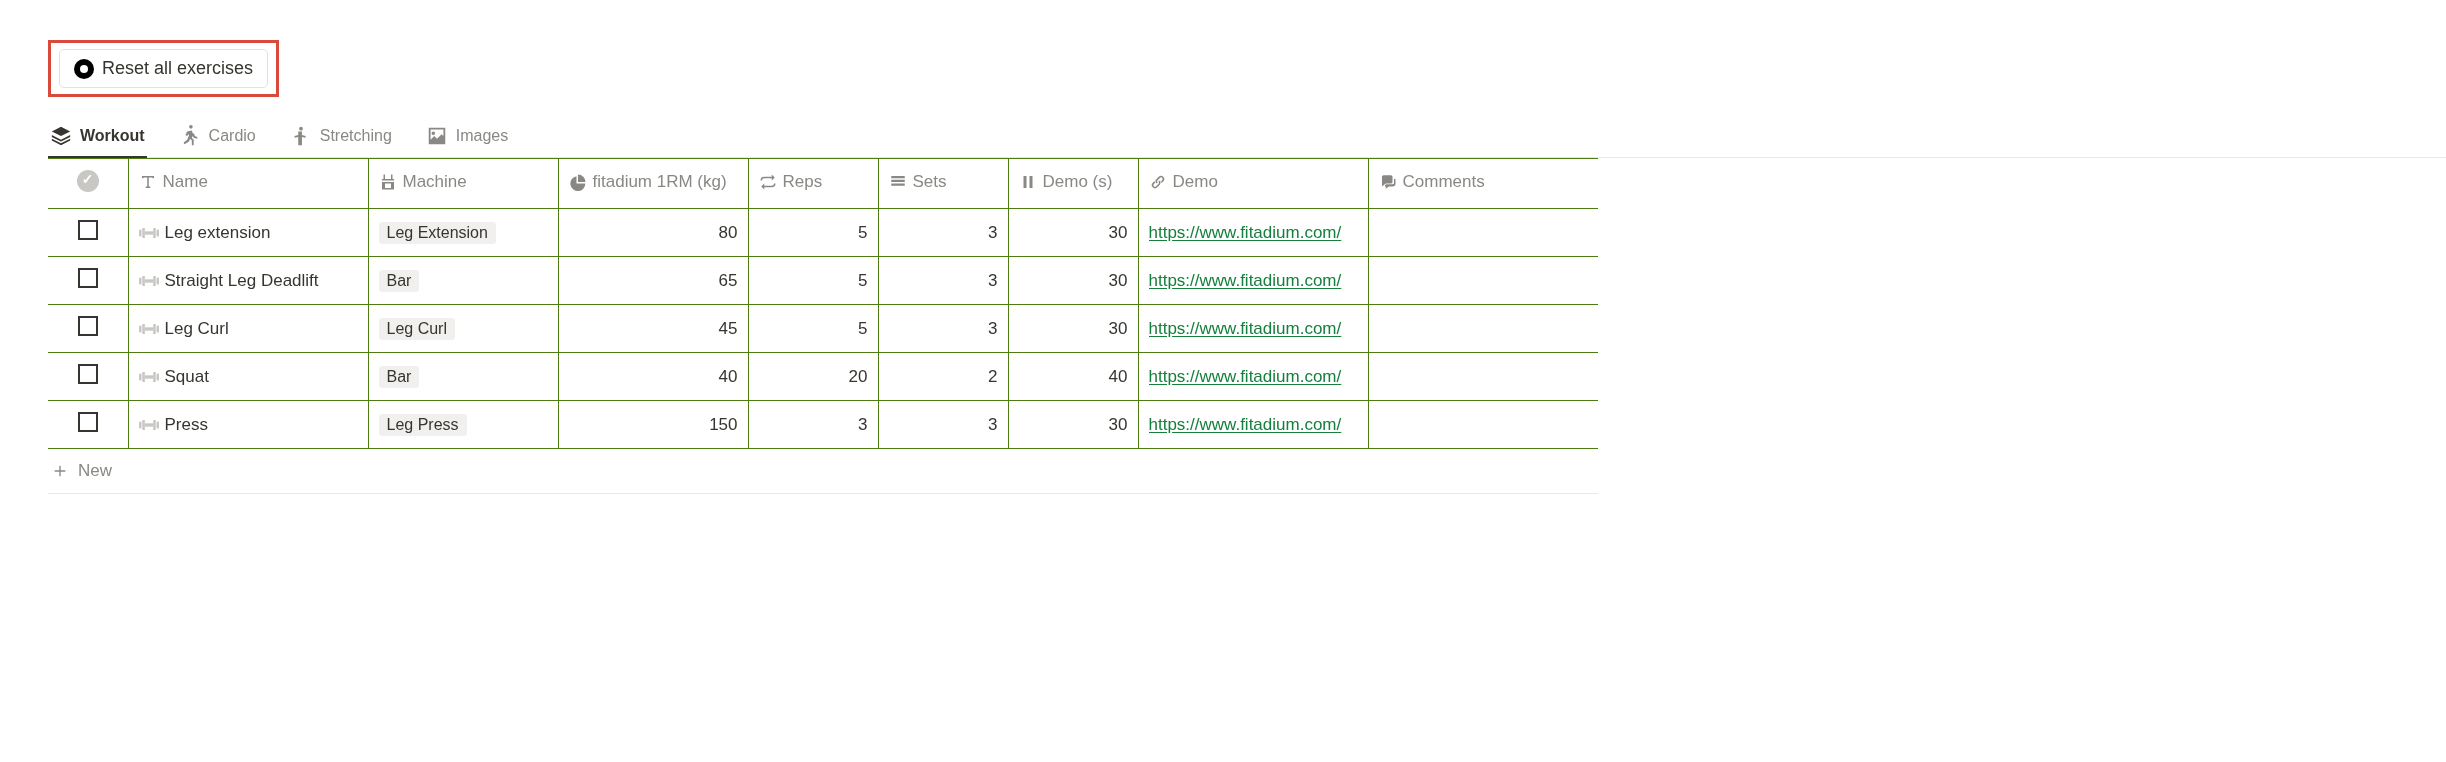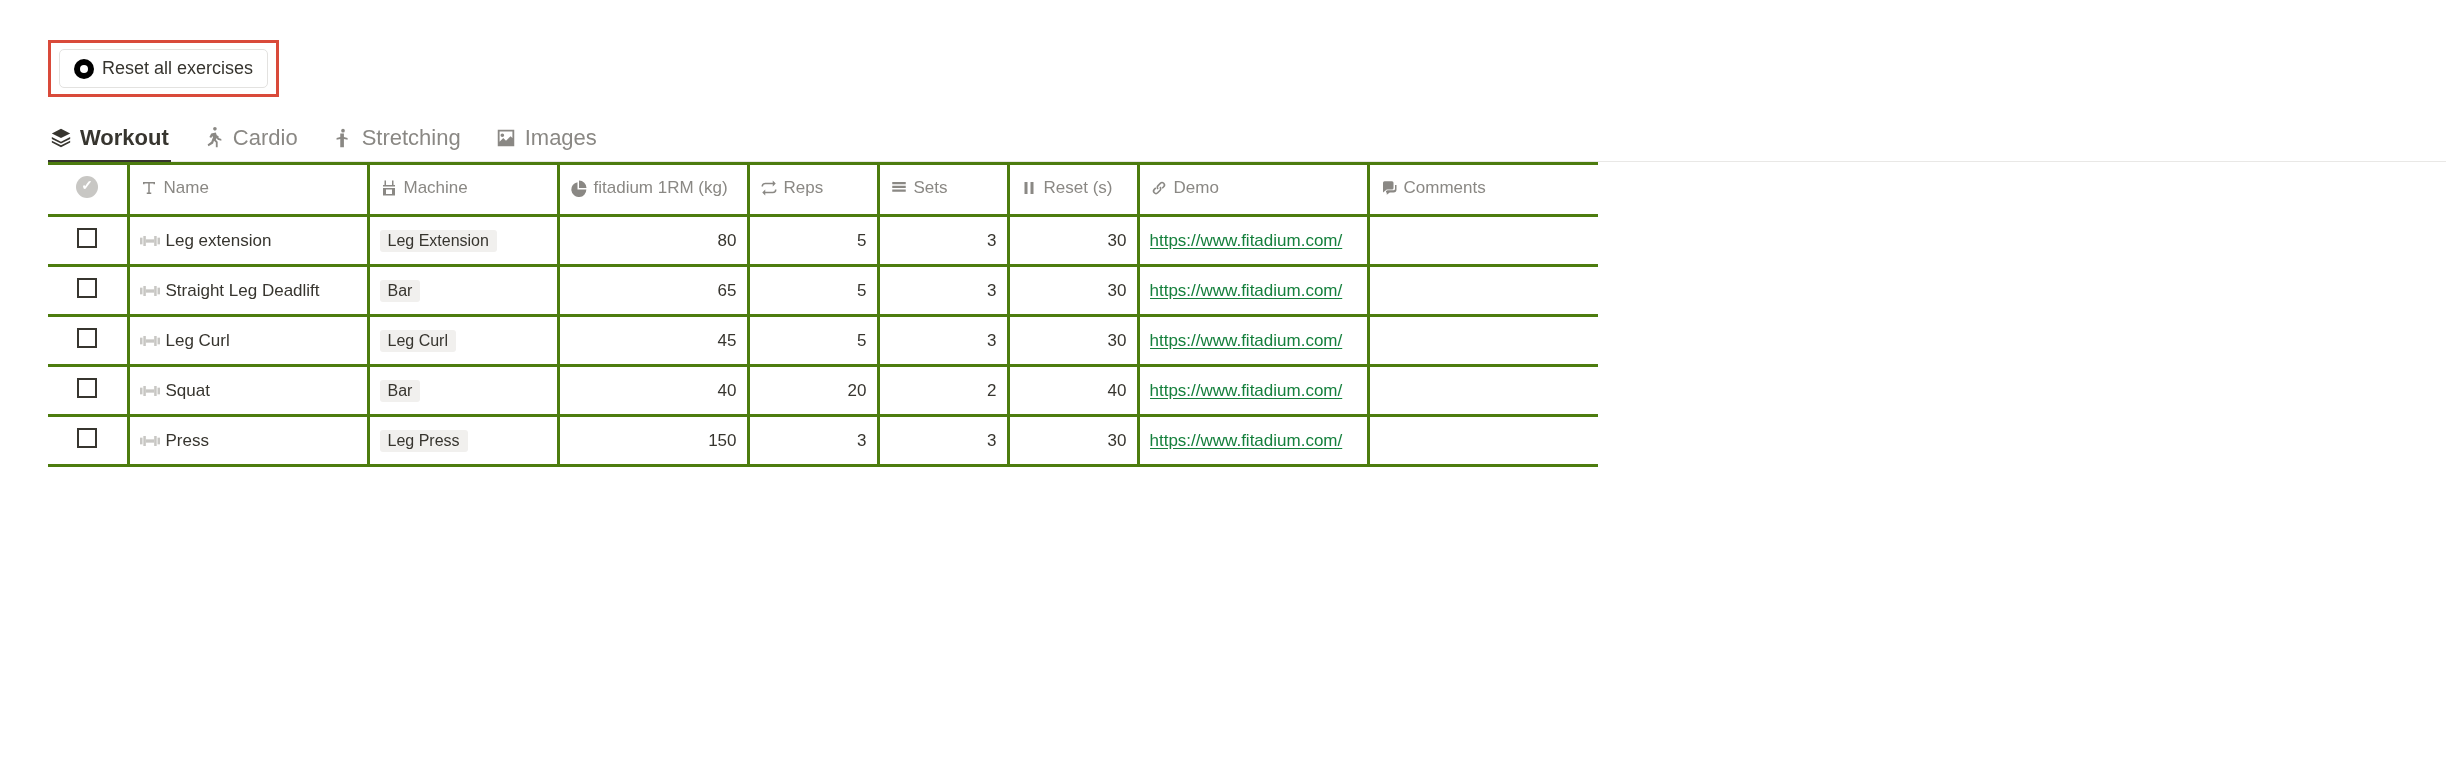--- a/index.html
+++ b/index.html
@@ -64,21 +64,21 @@
     align-items: flex-end;
     gap: 30px;
     border-bottom: 1px solid #e9e8e6;
     margin-bottom: 0;
   }
   .tab {
     display: inline-flex;
     align-items: center;
     gap: 8px;
     padding: 8px 2px 10px 2px;
-    font-size: 22px;
+    font-size: 16px;
     color: #8a8884;
     cursor: pointer;
     position: relative;
   }
   .tab.active {
     color: #37352f;
     font-weight: 600;
   }
   .tab.active::after {
     content: "";
@@ -90,21 +90,21 @@
   }
   .tab svg { width: 22px; height: 22px; fill: currentColor; }
 
   
   .table {
     border-collapse: collapse;
     margin-top: 0;
     width: 1550px;
   }
   .table th, .table td {
-    border: 3px solid #4d7c0f;
+    border: 1px solid #4d7c0f;
     padding: 11px 10px;
     height: 40px;
     text-align: left;
     vertical-align: middle;
     font-weight: normal;
     font-size: 17px;
   }
   .table th {
     color: #8a8884;
     font-weight: 400;
@@ -285,21 +285,21 @@
                 </svg>
               <span>Sets</span>
             </span>
           </th>
           <th class="col-rest">
             <span class="hd">
               <svg viewBox="0 0 24 24">
                   <rect x="6" y="4" width="4" height="16"></rect>
                   <rect x="14" y="4" width="4" height="16"></rect>
                 </svg>
-              <span>Reset (s)</span>
+              <span>Demo (s)</span>
             </span>
           </th>
           <th class="col-demo">
             <span class="hd">
               <svg viewBox="0 0 24 24">
                   <path d="M10 14a4 4 0 0 1 0-6l3-3a4 4 0 1 1 6 6l-2 2-1.5-1.5 2-2a2 2 0 1 0-3-3l-3 3a2 2 0 0 0 0 3L10 14zm4-4a4 4 0 0 1 0 6l-3 3a4 4 0 1 1-6-6l2-2L8.5 12.5l-2 2a2 2 0 1 0 3 3l3-3a2 2 0 0 0 0-3L14 10z"></path>
                 </svg>
               <span>Demo</span>
             </span>
           </th>
@@ -445,15 +445,21 @@
               <span class="num">30</span>
             </td>
             <td class="col-demo">
               <span class="link">https://www.fitadium.com/</span>
             </td>
             <td class="col-comments"><span></span></td>
           </tr>
         </tbody>
     </table>
 
+    <div class="new-row">
+      <svg viewBox="0 0 24 24">
+          <path d="M11 4h2v7h7v2h-7v7h-2v-7H4v-2h7V4z"></path>
+        </svg>
+      <span>New</span>
+    </div>
 
   </div>
 </div>
 
 </body></html>

